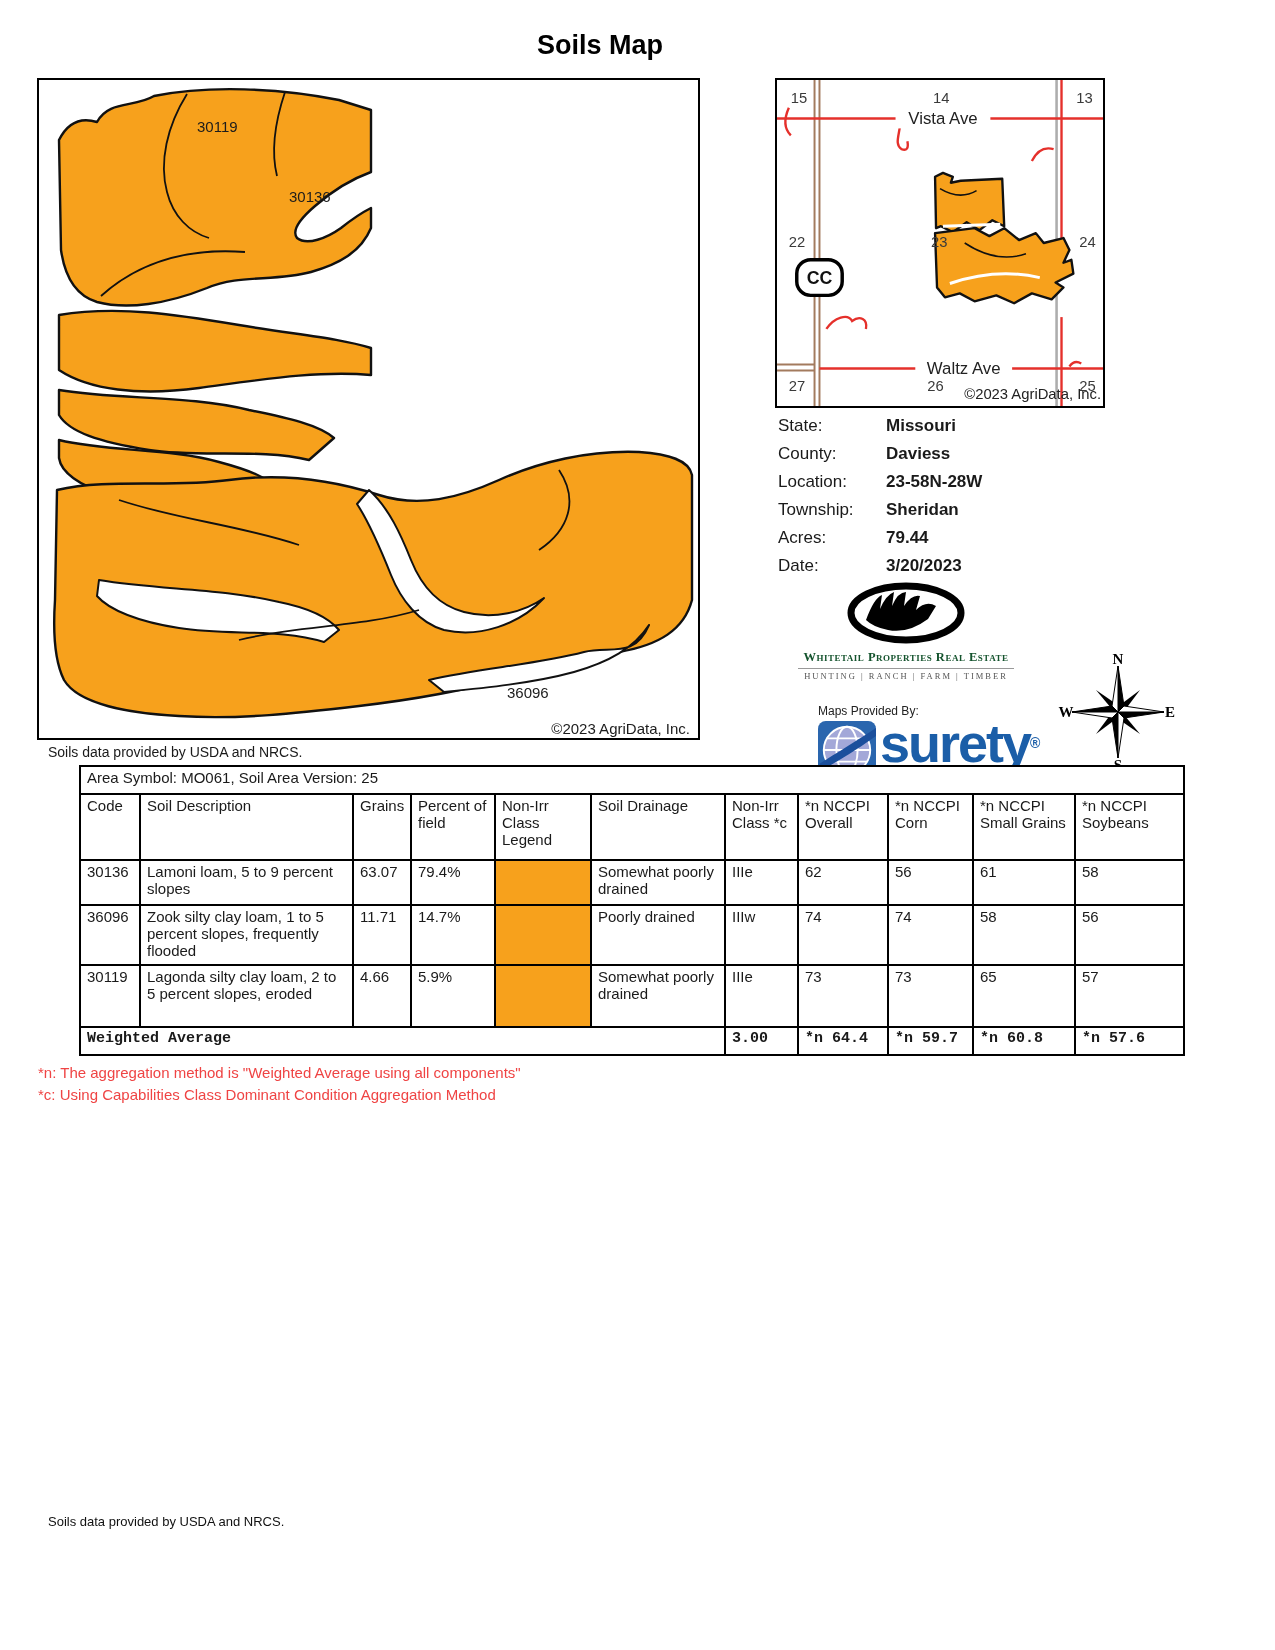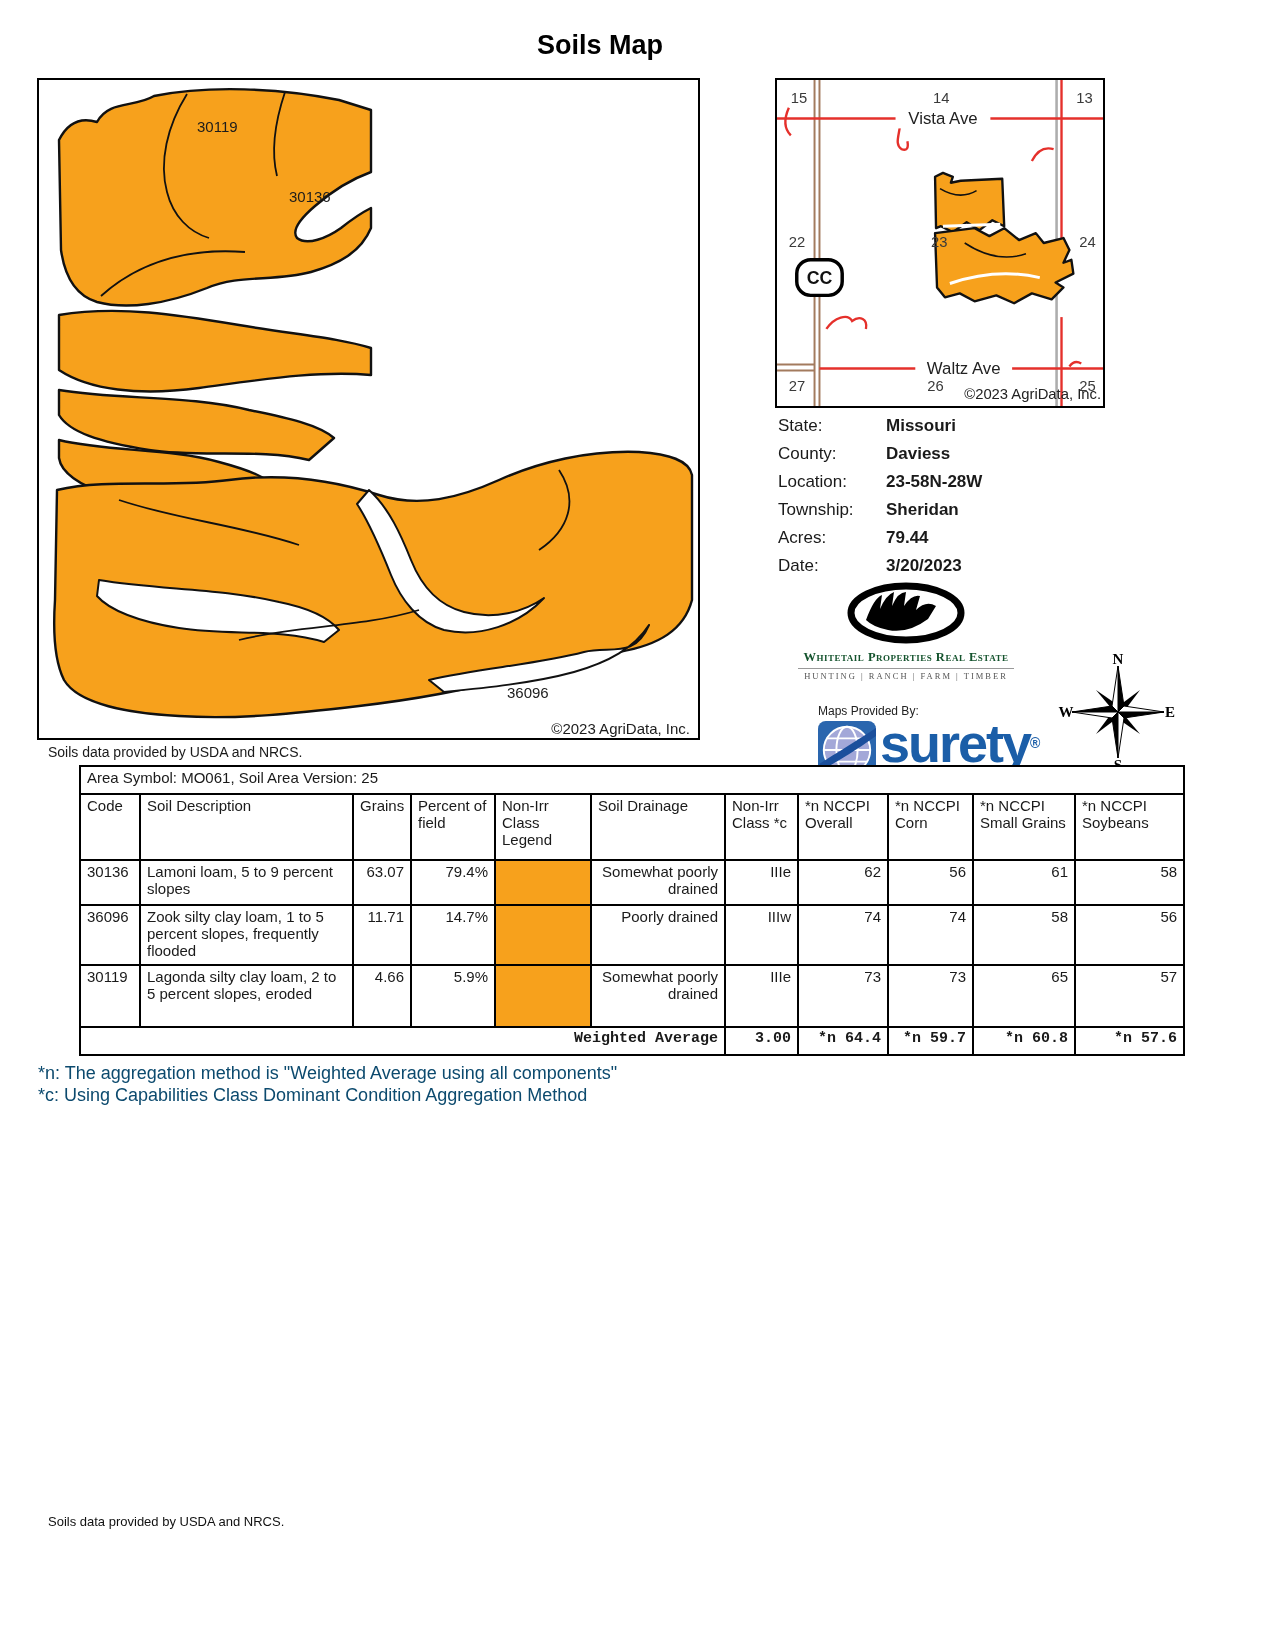--- a/index.html
+++ b/index.html
@@ -28,26 +28,26 @@
   #surety-row{display:flex;align-items:flex-start;}
   #surety-word{font-size:54px;font-weight:bold;color:#1B5EA8;letter-spacing:-2px;line-height:44px;margin-left:4px;}
   #surety-reg{font-size:14px;color:#1B5EA8;vertical-align:top;}
   #surety-tagline{font-size:10.5px;font-weight:bold;color:#D42B28;letter-spacing:.6px;margin:1px 0 0 10px;}
   #surety-foot{left:820px;top:776px;width:300px;font-size:12px;color:#333;display:flex;justify-content:space-between;}
   #compass{left:1058px;top:652px;}
   
   #soiltable{left:37px;top:765px;border-collapse:collapse;table-layout:fixed;width:1104px;background:#fff;margin-left:42px;}
   #soiltable td{border:2px solid #000;font-size:15px;padding:2px 6px;vertical-align:top;overflow:hidden;}
   #soiltable .hdr{height:60px;}
-  .r{text-align:right;}
+  .r{}
   .b{font-weight:bold;font-family:Liberation Mono, monospace;}
   .legendcell{background:#F7A11C;}
   #areasym{font-size:16px;height:22px;vertical-align:middle;}
   .warow td{height:22px;vertical-align:middle;}
-  #footnotes{left:38px;top:1062px;font-size:18px;line-height:22px;color:#0c4a6e;}
+  #footnotes{left:38px;top:1062px;font-size:15px;line-height:22px;color:#ef4444;}
   #pagefoot{left:48px;top:1514px;font-size:13px;color:#111;}
 </style>
 </head>
 <body>
 
 <div id="page">
 
   <div id="title" class="abs">Soils Map</div>
 
   <div id="mainmap" class="abs">

